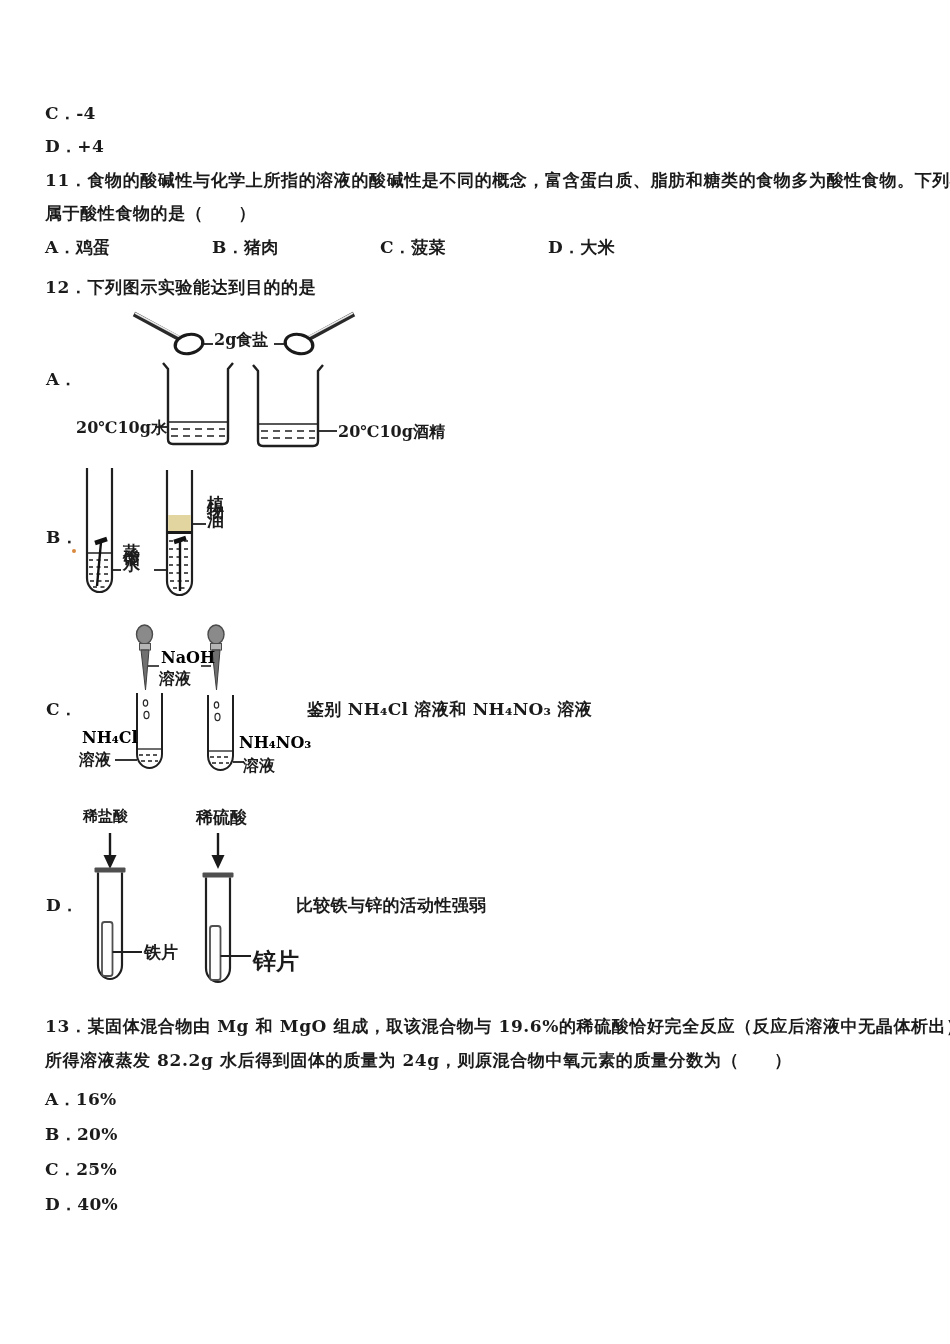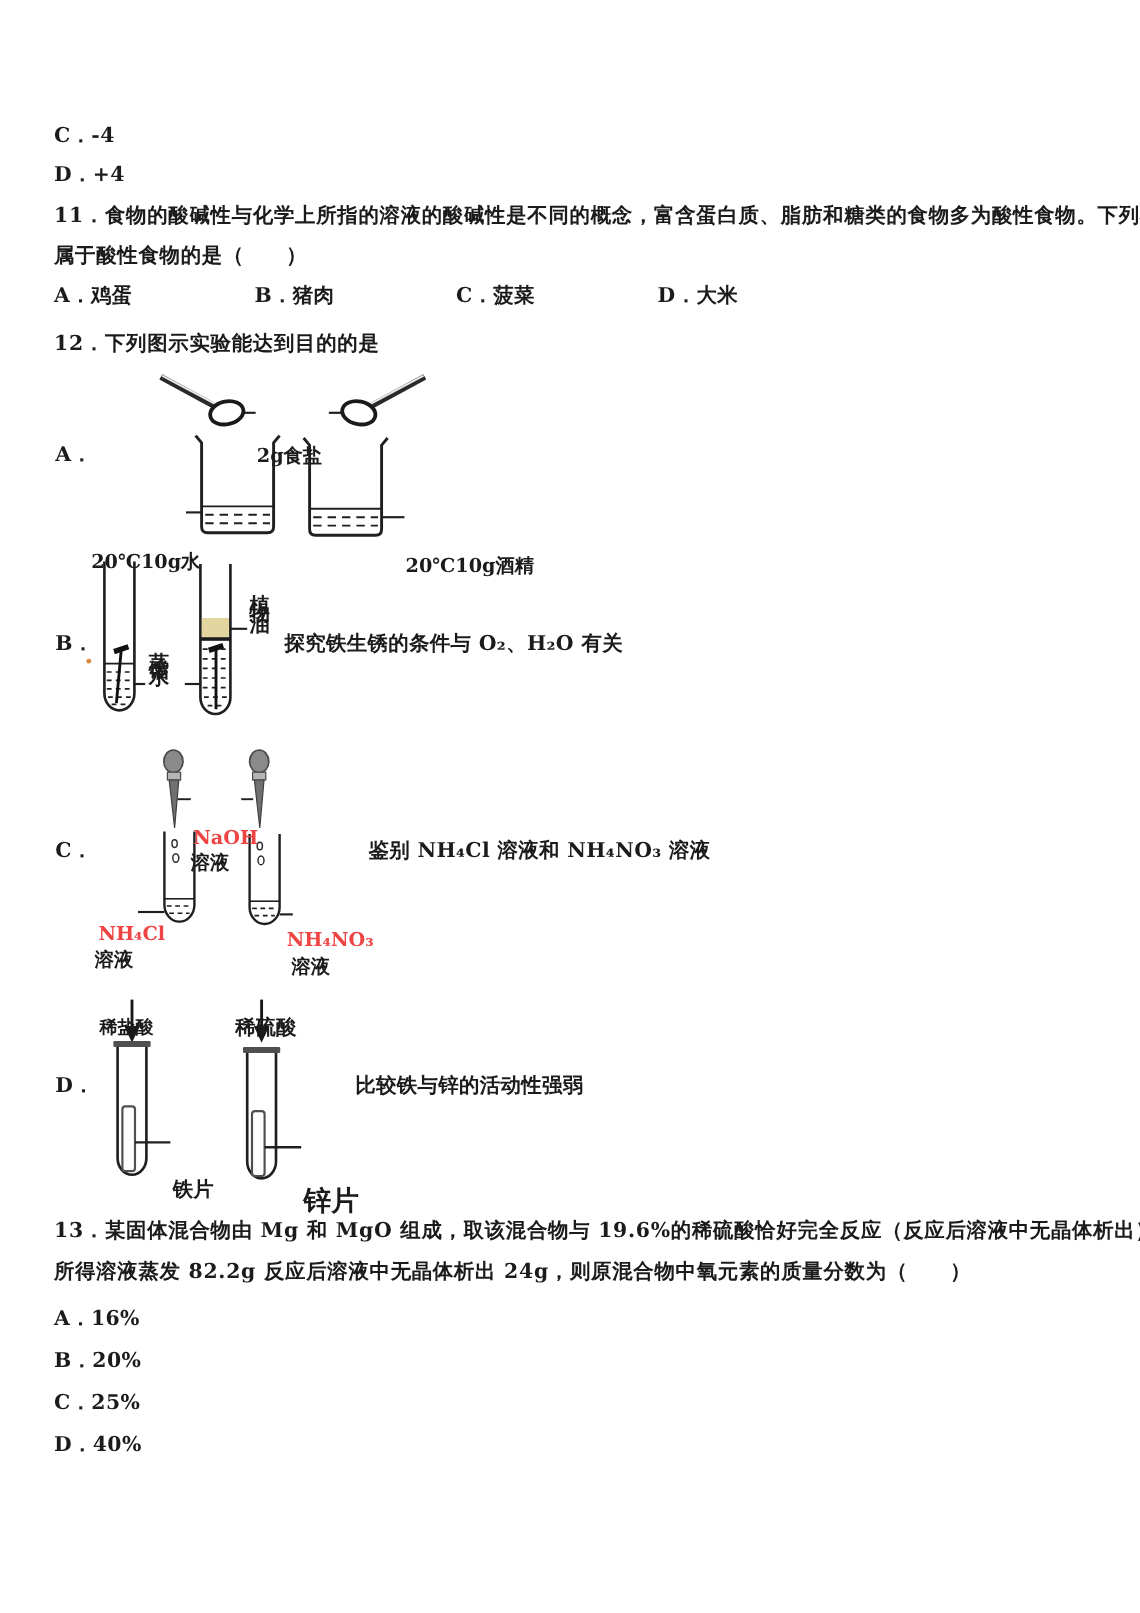--- a/index.html
+++ b/index.html
@@ -5,23 +5,23 @@
   * { margin:0; padding:0; box-sizing:border-box; }
   html,body { background:#ffffff; }
   body {
     width:950px; height:1344px; position:relative;
     font-family:"DejaVu Serif","Liberation Serif",serif;
     font-weight:700; color:#1b1b1b;
   }
   .page { position:absolute; left:0; top:0; width:950px; height:1344px; background:#ffffff; overflow:hidden; }
   .t { position:absolute; font-size:17px; line-height:1.25; white-space:nowrap; letter-spacing:0.3px; }
   .para { letter-spacing:0.6px; }
-  .dlab { position:absolute; font-size:16px; line-height:1.15; white-space:nowrap;margin-top:40px; }
+  .dlab { position:absolute; font-size:16px; line-height:1.15; white-space:nowrap; }
   .vert { position:absolute; font-size:17px; writing-mode:vertical-rl; text-orientation:upright; white-space:nowrap; }
-  .chem { color:#ef4444; }
+  .chem { color:#000000; }
   svg { position:absolute; overflow:visible; }
   .s { stroke:#1f1f1f; fill:none; }
 </style>
 </head>
 <body>
 
 <div class="page">
 
   <div class="t" style="left:45px; top:103px;">C．-4</div>
   <div class="t" style="left:45px; top:136px;">D．+4</div>
@@ -69,21 +69,20 @@
     </g>
     <line class="s" x1="45" y1="134" x2="58" y2="134" stroke-width="1.8"></line>
     <line class="s" x1="208" y1="138" x2="227" y2="138" stroke-width="1.8"></line>
   </svg>
 
   <div class="dlab" style="left:214px; top:331px;">2g食盐</div>
   <div class="dlab" style="left:76px; top:419px;">20℃10g水</div>
   <div class="dlab" style="left:338px; top:423px;">20℃10g酒精</div>
 
   <div class="t" style="left:46px; top:527px;">B．</div>
-  <div class="t" style="left:237px; top:527px;">探究铁生锈的条件与 O₂、H₂O 有关</div>
 
   <svg style="left:70px; top:458px;" width="230" height="150" viewBox="0 0 230 150">
 
     <g>
       <path class="s" stroke-width="2.2" d="M17 10 V120 A12.5 14 0 0 0 42 120 V10"></path>
       <line class="s" x1="17" y1="95" x2="42" y2="95" stroke-width="1.5"></line>
       <line class="s" x1="19" y1="102" x2="40" y2="102" stroke-width="1.4" stroke-dasharray="4 3.5"></line>
       <line class="s" x1="19" y1="109" x2="40" y2="109" stroke-width="1.4" stroke-dasharray="4 3.5"></line>
       <line class="s" x1="19" y1="116" x2="40" y2="116" stroke-width="1.4" stroke-dasharray="4 3.5"></line>
       <line class="s" x1="20" y1="123" x2="39" y2="123" stroke-width="1.4" stroke-dasharray="4 3.5"></line>
@@ -195,19 +194,19 @@
     </g>
     <line class="s" x1="135.5" y1="151" x2="166" y2="151" stroke-width="2"></line>
   </svg>
 
   <div class="dlab" style="left:83px; top:808px; font-size:15px;">稀盐酸</div>
   <div class="dlab" style="left:196px; top:808px; font-size:17px;">稀硫酸</div>
   <div class="dlab" style="left:144px; top:943px; font-size:17px;">铁片</div>
   <div class="dlab" style="left:253px; top:948px; font-size:23px;">锌片</div>
 
   <div class="t para" style="left:45px; top:1016px;">13．某固体混合物由 Mg 和 MgO 组成，取该混合物与 19.6%的稀硫酸恰好完全反应（反应后溶液中无晶体析出），</div>
-  <div class="t para" style="left:45px; top:1050px;">所得溶液蒸发 82.2g 反应后溶液中无晶体析出 24g，则原混合物中氧元素的质量分数为（　　）</div>
+  <div class="t para" style="left:45px; top:1050px;">所得溶液蒸发 82.2g 水后得到固体的质量为 24g，则原混合物中氧元素的质量分数为（　　）</div>
   <div class="t" style="left:45px; top:1089px;">A．16%</div>
   <div class="t" style="left:45px; top:1124px;">B．20%</div>
   <div class="t" style="left:45px; top:1159px;">C．25%</div>
   <div class="t" style="left:45px; top:1194px;">D．40%</div>
 
 </div>
 
 </body></html>

